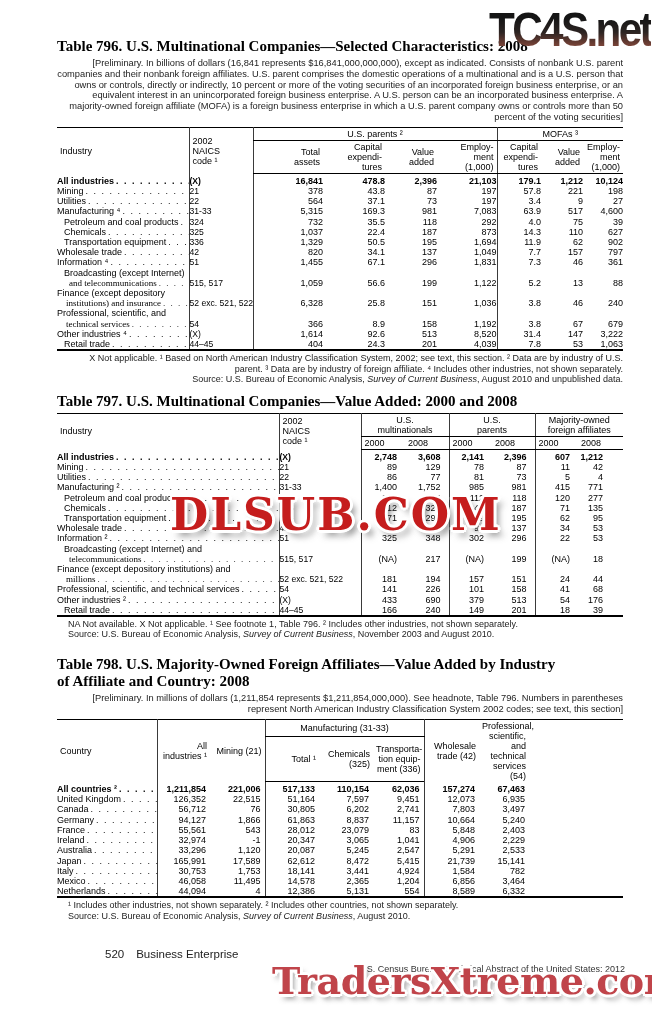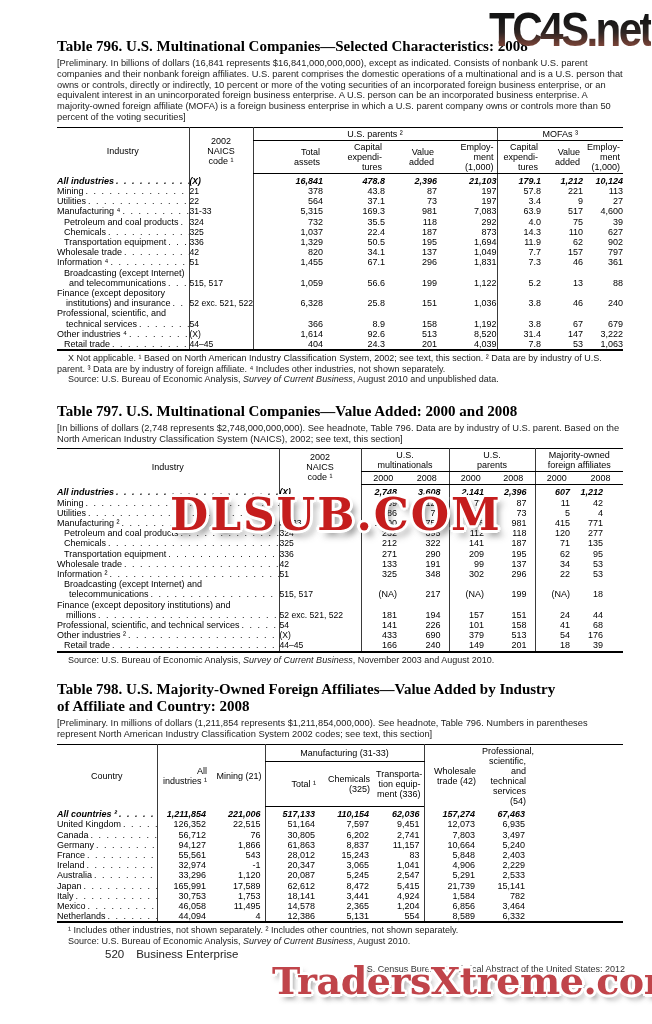--- a/index.html
+++ b/index.html
@@ -8,56 +8,56 @@
     background:#ffffff; overflow:hidden;
     font-family:"Liberation Sans", sans-serif; color:#111;
   }
   .content { padding:38px 29px 0 57px; width:566px; }
 
   
   .tbl-title {
     font-family:"Liberation Serif", serif; font-weight:bold;
     font-size:15px; line-height:17px; margin:0 0 3px 0; color:#000;
   }
-  .headnote { font-size:9.3px; line-height:10.8px; margin:0 0 4px 0; color:#1c1c1c; }
+  .headnote { font-size:9.3px; line-height:10.8px; margin:0 0 4px 0; color:#1c1c1c;text-align:right; }
 
   
   table.stat { border-collapse:collapse; table-layout:fixed; width:566px;
     border-top:1px solid #000; border-bottom:2px solid #000; font-size:9px; color:#000; }
   table.stat th { font-weight:normal; padding:1px 3px; white-space:pre-line; line-height:10px; vertical-align:middle; }
   table.stat thead tr.last th { border-bottom:1px solid #000; }
   th.grp { text-align:center; border-bottom:1px solid #000; vertical-align:bottom; }
   th.num-h { text-align:right; vertical-align:bottom; padding-right:5px; }
-  th.ctr { text-align:center; }
+  th.ctr { text-align:left; }
   .vl { border-left:1px solid #3a3a3a; }
 
   table.stat td { padding:0; line-height:10.2px; vertical-align:bottom; }
   td.lbl { overflow:hidden; }
   td.lbl .lline { display:flex; align-items:baseline; white-space:nowrap; overflow:hidden; }
-  td.lbl .lline + .lline { padding-left:9px; }
+  td.lbl .lline + .lline { padding-left:9px;font-family:Liberation Serif, serif; }
   tr.ind td.lbl .lline { padding-left:7px; }
   tr.ind td.lbl .lline + .lline { padding-left:12px; }
   td.lbl .dots { flex:1 1 auto; min-width:0; overflow:hidden; white-space:nowrap; padding-left:2px; letter-spacing:1.5px; color:#000; }
   td.code { padding-left:4px; font-size:8.6px; white-space:nowrap; }
   td.num { text-align:right; padding-right:6px; white-space:nowrap; }
   tr.b td { font-weight:bold; }
-  tr.first-row td { padding-top:2px;font-style:italic; }
+  tr.first-row td { padding-top:2px; }
 
   
   #t796 tbody td:nth-child(2), #t796 tbody td:nth-child(3), #t796 tbody td:nth-child(7) { border-left:1px solid #3a3a3a; }
   #t797 tbody td:nth-child(2), #t797 tbody td:nth-child(3), #t797 tbody td:nth-child(5), #t797 tbody td:nth-child(7) { border-left:1px solid #3a3a3a; }
   #t798 tbody td:nth-child(2), #t798 tbody td:nth-child(4), #t798 tbody td:nth-child(7) { border-left:1px solid #3a3a3a; }
   #t797 td.num { padding-right:8px; }
   #t797 td.num:last-child { padding-right:20px; }
   #t798 td.num { padding-right:4px; }
 
   
   .fnotes { margin:2px 0 0 0; }
   .fnotes p { margin:0; font-size:9px; line-height:10.5px; text-indent:11px; color:#1c1c1c; }
-  .gap796 { margin-bottom:18px; }
+  .gap796 { margin-bottom:8px;text-align:right; }
   .gap797 { margin-bottom:16px; }
 
   
   .pg-footer-left { position:absolute; left:57px; top:948px; font-size:11.5px; color:#222;padding-left:48px; }
   .pg-footer-left .pgnum { margin-right:12px; }
   .pg-footer-right { position:absolute; right:27px; top:964px; font-size:9px; color:#333;padding-left:44px; }
 
   
   .wm { position:absolute; font-weight:bold; pointer-events:none; }
   .wm-top {
@@ -163,21 +163,21 @@
                   <span class="dots">. . . . . . . . . . . . . . . . . . . . . . . . . . . . . . . . . . . . . . . . . . . . . . . . . . . . . . . . . . . . . . . . . . . . . . . . . . . . . . . .</span>
                 </div>
               </td>
               <td class="code">21</td>
               <td class="num">378</td>
               <td class="num">43.8</td>
               <td class="num">87</td>
               <td class="num">197</td>
               <td class="num">57.8</td>
               <td class="num">221</td>
-              <td class="num">113</td>
+              <td class="num">198</td>
             </tr>
             <tr>
               <td class="lbl">
                 <div class="lline">
                   <span>Utilities</span>
                   <span class="dots">. . . . . . . . . . . . . . . . . . . . . . . . . . . . . . . . . . . . . . . . . . . . . . . . . . . . . . . . . . . . . . . . . . . . . . . . . . . . . . . .</span>
                 </div>
               </td>
               <td class="code">22</td>
               <td class="num">564</td>
@@ -376,21 +376,20 @@
           </tbody>
       </table>
       <div class="fnotes gap796">
         <p>X Not applicable. ¹ Based on North American Industry Classification System, 2002; see text, this section. ² Data are by industry of U.S. parent. ³ Data are by industry of foreign affiliate. ⁴ Includes other industries, not shown separately.</p>
         <p><span>Source: U.S. Bureau of Economic Analysis, </span><i>Survey of Current Business</i><span>, August 2010 and unpublished data.</span></p>
       </div>
     </section>
 
     <section>
       <h1 class="tbl-title">Table 797. U.S. Multinational Companies—Value Added: 2000 and 2008</h1>
-      <p class="headnote">[In billions of dollars (2,748 represents $2,748,000,000,000). See headnote, Table 796. Data are by industry of U.S. parent. Based on the North American Industry Classification System (NAICS), 2002; see text, this section]</p>
       <table class="stat" id="t797">
         <colgroup>
           <col style="width:222px">
             <col style="width:82px">
           <col style="width:44px">
             <col style="width:44px">
           <col style="width:43px">
             <col style="width:43px">
           <col style="width:43px">
             <col style="width:45px">
@@ -630,20 +629,21 @@
               <td class="num">166</td>
               <td class="num">240</td>
               <td class="num">149</td>
               <td class="num">201</td>
               <td class="num">18</td>
               <td class="num">39</td>
             </tr>
           </tbody>
       </table>
       <div class="fnotes gap797">
+        <p>NA Not available. X Not applicable. ¹ See footnote 1, Table 796. ² Includes other industries, not shown separately.</p>
         <p><span>Source: U.S. Bureau of Economic Analysis, </span><i>Survey of Current Business</i><span>, November 2003 and August 2010.</span></p>
       </div>
     </section>
 
     <section>
       <h1 class="tbl-title" style="white-space:pre-line">Table 798. U.S. Majority-Owned Foreign Affiliates—Value Added by Industry
 of Affiliate and Country: 2008</h1>
       <p class="headnote">[Preliminary. In millions of dollars (1,211,854 represents $1,211,854,000,000). See headnote, Table 796. Numbers in parentheses represent North American Industry Classification System 2002 codes; see text, this section]</p>
       <table class="stat" id="t798">
         <colgroup>
@@ -749,21 +749,21 @@
             <tr>
               <td class="lbl">
                 <div class="lline">
                   <span>France</span>
                   <span class="dots">. . . . . . . . . . . . . . . . . . . . . . . . . . . . . . . . . . . . . . . . . . . . . . . . . . . . . . . . . . . . . . . . . . . . . . . . . . . . . . . .</span>
                 </div>
               </td>
               <td class="num">55,561</td>
               <td class="num">543</td>
               <td class="num">28,012</td>
-              <td class="num">15,243</td>
+              <td class="num">23,079</td>
               <td class="num">83</td>
               <td class="num">5,848</td>
               <td class="num">2,403</td>
               <td></td>
             </tr>
             <tr>
               <td class="lbl">
                 <div class="lline">
                   <span>Ireland</span>
                   <span class="dots">. . . . . . . . . . . . . . . . . . . . . . . . . . . . . . . . . . . . . . . . . . . . . . . . . . . . . . . . . . . . . . . . . . . . . . . . . . . . . . . .</span>

